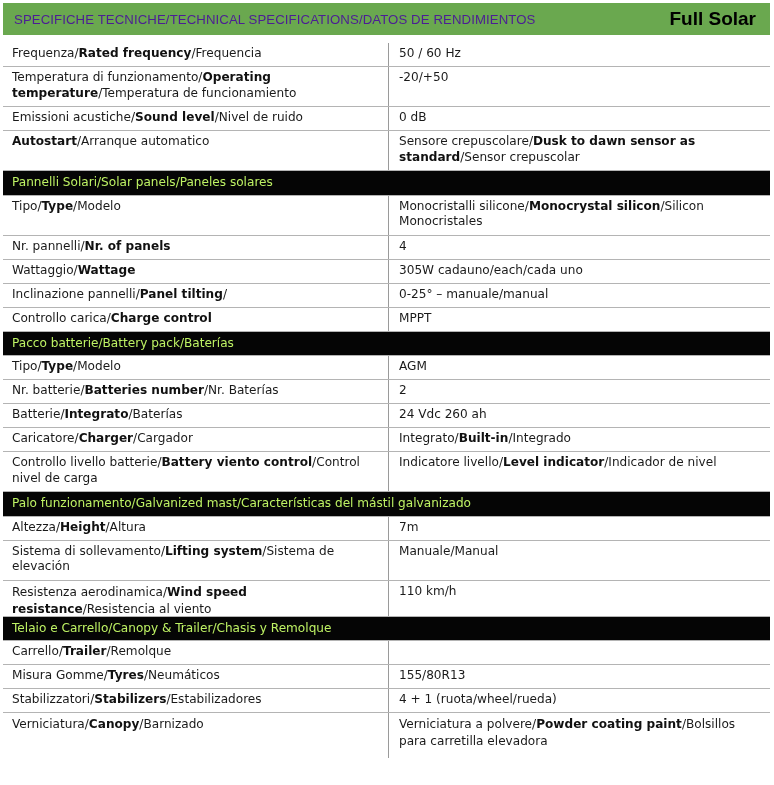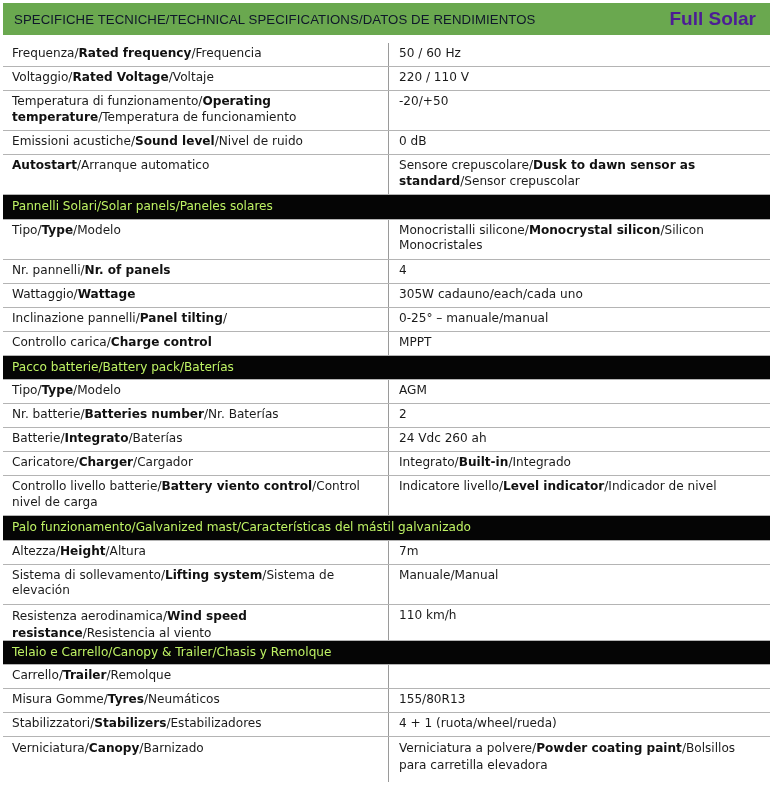--- a/index.html
+++ b/index.html
@@ -22,28 +22,28 @@
       width: 767px;
       height: 32px;
       background: #6aa84f;
       display: flex;
       align-items: center;
       justify-content: space-between;
       box-sizing: border-box;
       padding: 0 14px 0 11px;
     }
     .header-title {
-      color: #0f172a;
+      color: #4c1d95;
       font-family: "Liberation Sans", sans-serif;
       font-size: 13.2px;
       letter-spacing: 0.1px;
       font-weight: normal;
     }
     .header-product {
-      color: #4c1d95;
+      color: #000000;
       font-family: "Liberation Sans", sans-serif;
       font-size: 19px;
       font-weight: bold;
     }
     .spec-table {
       position: absolute;
       left: 3px;
       top: 43px;
       width: 767px;
     }
@@ -84,24 +84,20 @@
 <div class="header-bar">
   <span class="header-title">SPECIFICHE TECNICHE/TECHNICAL SPECIFICATIONS/DATOS DE RENDIMIENTOS</span>
   <span class="header-product">Full Solar</span>
 </div>
 
 <div class="spec-table">
 
   <div class="row h1">
     <div class="label"><span>Frequenza/</span><b>Rated frequency</b><span>/Frequencia</span></div>
     <div class="value"><span>50 / 60 Hz</span></div>
-  </div>
-  <div class="row h1">
-    <div class="label"><span>Voltaggio/</span><b>Rated Voltage</b><span>/Voltaje</span></div>
-    <div class="value"><span>220 / 110 V</span></div>
   </div>
   <div class="row h2">
     <div class="label"><span>Temperatura di funzionamento/</span><b>Operating temperature</b><span>/Temperatura de funcionamiento</span></div>
     <div class="value"><span>-20/+50</span></div>
   </div>
   <div class="row h1">
     <div class="label"><span>Emissioni acustiche/</span><b>Sound level</b><span>/Nivel de ruido</span></div>
     <div class="value"><span>0 dB</span></div>
   </div>
   <div class="row h2">

